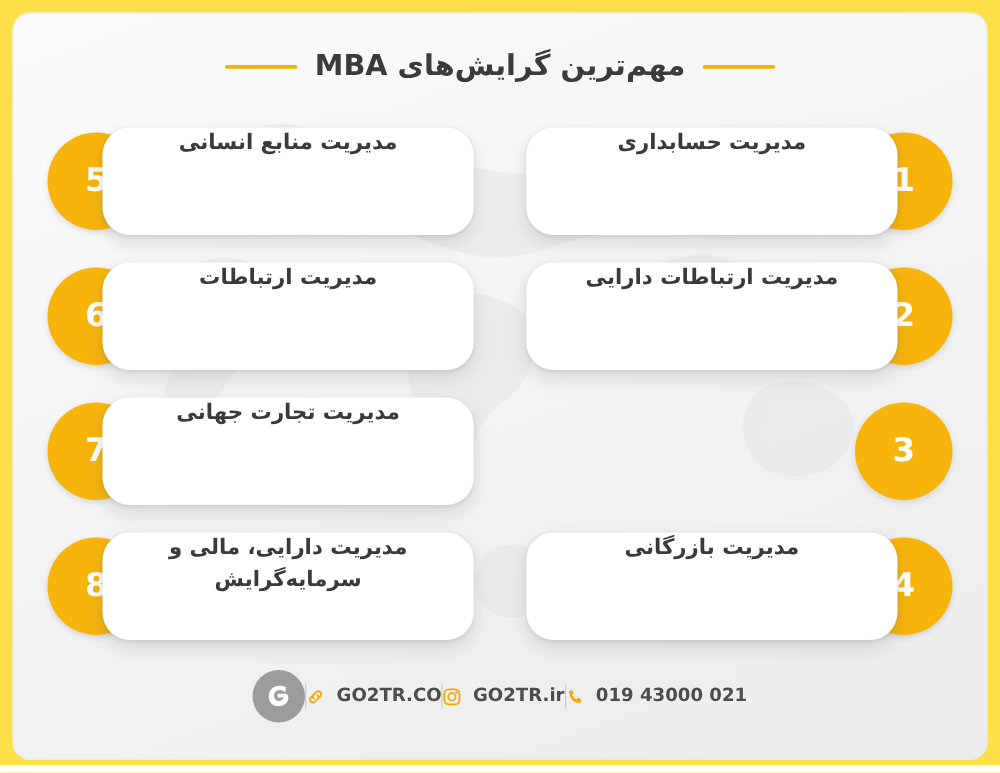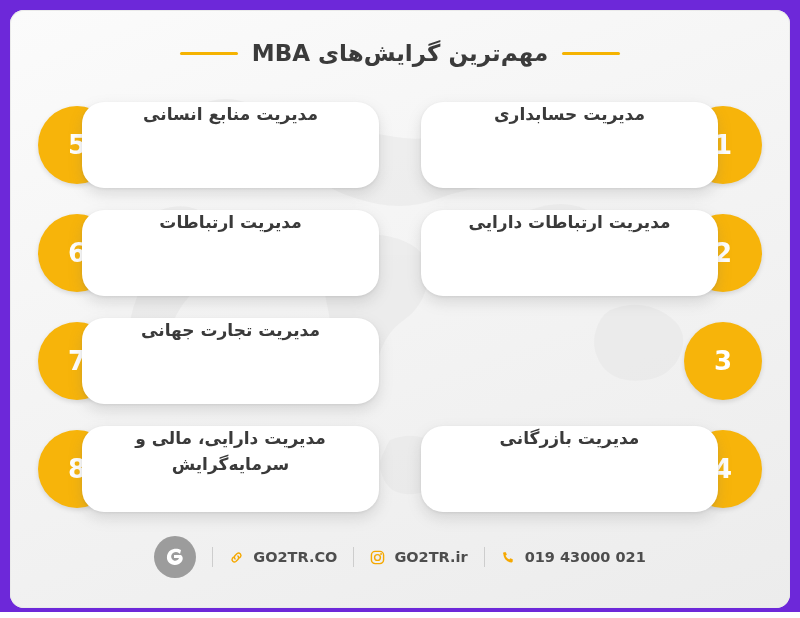--- a/index.html
+++ b/index.html
@@ -7,21 +7,21 @@
     padding: 0;
     background: #ffffff;
   }
   body {
     font-family: "DejaVu Sans", "Liberation Sans", sans-serif;
   }
   .canvas {
     position: relative;
     width: 800px;
     height: 612px;
-    background: #6d28d9;
+    background: #fde047;
     overflow: hidden;
   }
   .frame {
     position: absolute;
     left: 10px;
     top: 10px;
     width: 780px;
     height: 598px;
     border-radius: 14px;
     background: linear-gradient(160deg, #fbfbfb 0%, #f4f4f4 45%, #ececec 100%);
@@ -131,21 +131,20 @@
 
   
   .footer {
     position: absolute;
     left: 0;
     right: 0;
     bottom: 30px;
     display: flex;
     align-items: center;
     justify-content: center;
-    gap: 16px;
     direction: ltr;
   }
   .logo {
     width: 42px;
     height: 42px;
     border-radius: 50%;
     background: #9c9c9c;
     display: flex;
     align-items: center;
     justify-content: center;

